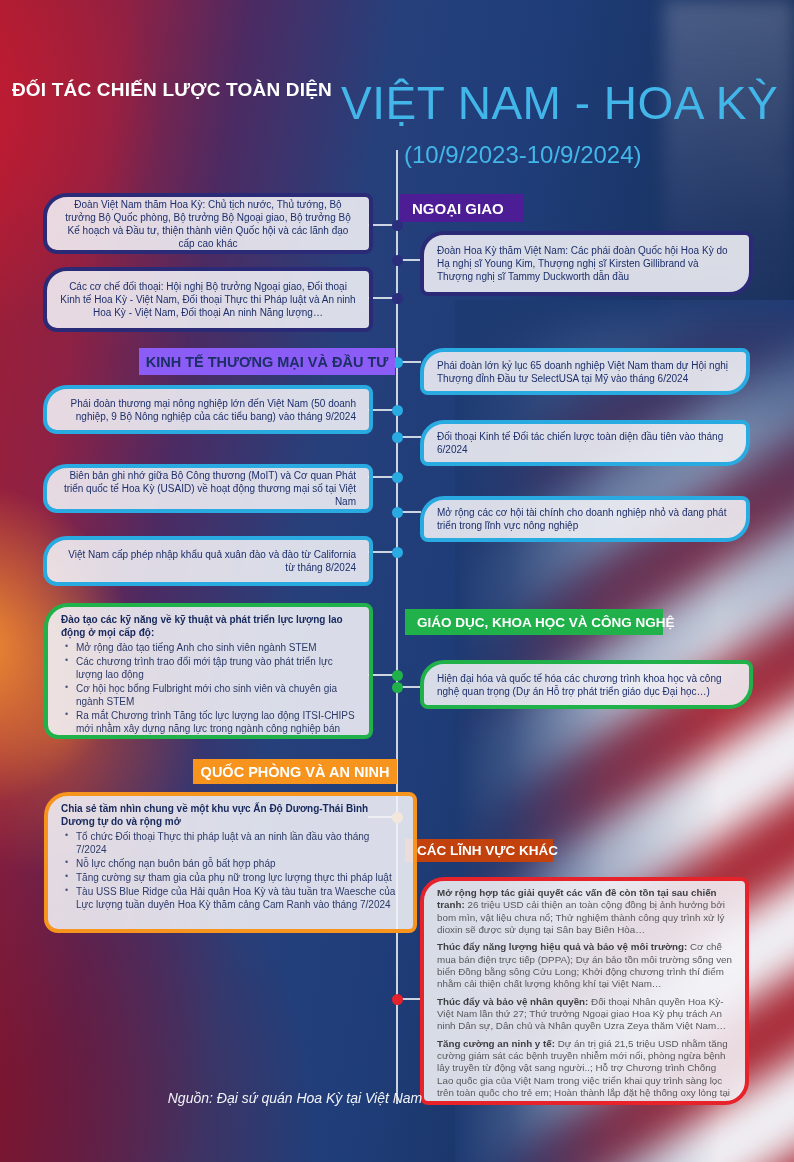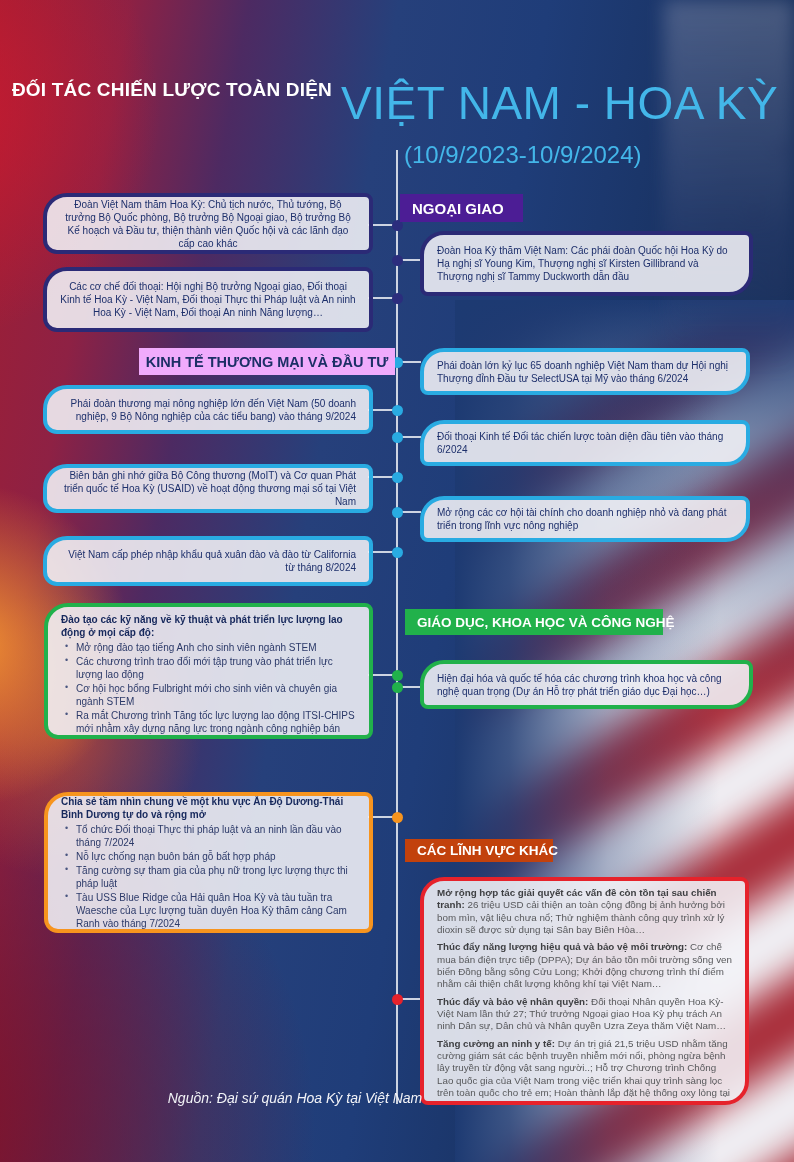--- a/index.html
+++ b/index.html
@@ -43,21 +43,21 @@
   .kicker{position:absolute;right:462px;top:80px;width:330px;text-align:right;color:#fff;
     font-weight:bold;font-size:19px;line-height:1.08;letter-spacing:.2px;}
   .main-title{position:absolute;left:341px;top:76px;width:440px;color:#43b6e9;
     font-size:46px;font-weight:400;letter-spacing:.5px;white-space:nowrap;}
   .date-range{position:absolute;left:404px;top:141px;color:#43b6e9;font-size:24px;font-weight:400;}
 
   
   .sec-header{position:absolute;display:flex;align-items:center;box-sizing:border-box;
     font-weight:bold;color:#fff;padding:0 12px;white-space:nowrap;}
   .h1{left:400px;top:194px;width:123px;height:28px;background:#4c1d95;font-size:15px;}
-  .h2{left:139px;top:348px;width:256px;height:27px;background:#f0abfc;color:#1c2f66;font-size:14.5px;justify-content:center;}
+  .h2{left:139px;top:348px;width:256px;height:27px;background:#8b5cf6;color:#1c2f66;font-size:14.5px;justify-content:center;}
   .h3{left:405px;top:609px;width:258px;height:26px;background:#21b14b;font-size:13.5px;}
   .h4{left:193px;top:759px;width:204px;height:25px;background:#f7941e;font-size:14.5px;justify-content:center;}
   .h5{left:405px;top:839px;width:148px;height:23px;background:#c2410c;font-size:13.5px;}
 
   
   .card{position:absolute;box-sizing:border-box;border:4px solid;display:flex;align-items:center;
     background:rgba(243,242,247,.88);color:#1d2f6b;font-size:10px;line-height:1.3;
     padding:6px 13px;overflow:hidden;}
   .card.Lside{border-radius:24px 8px 8px 14px;}
   .card.Rside{border-radius:24px 8px 24px 8px;}
@@ -71,21 +71,21 @@
   .s1-l2{left:43px;top:267px;width:330px;height:65px;}
   .s1-r1{left:420px;top:231px;width:333px;height:65px;}
   .s2-l1{left:43px;top:385px;width:330px;height:49px;}
   .s2-l2{left:43px;top:464px;width:330px;height:49px;}
   .s2-l3{left:43px;top:536px;width:330px;height:50px;}
   .s2-r1{left:420px;top:348px;width:330px;height:47px;}
   .s2-r2{left:420px;top:420px;width:330px;height:46px;}
   .s2-r3{left:420px;top:496px;width:330px;height:46px;}
   .s3-l1{left:44px;top:603px;width:329px;height:136px;align-items:flex-start;}
   .s3-r1{left:420px;top:660px;width:333px;height:49px;}
-  .s4-l1{left:44px;top:792px;width:329px;height:141px;align-items:center;}
+  .s4-l1{left:44px;top:792px;width:373px;height:141px;align-items:flex-start;}
   .s5-r1{left:420px;top:877px;width:329px;height:228px;align-items:flex-start;font-size:9.8px;line-height:1.26;}
 
   .card .heading{font-weight:bold;color:#16285c;margin:0 0 2px 0;}
   .card ul{margin:1px 0 0 0;padding:0 0 0 15px;list-style:none;color:#2c3a69;}
   .card li{position:relative;margin:0 0 1px 0;}
   .card li::before{content:"•";position:absolute;left:-11px;top:0;color:#4a5680;font-size:9px;}
 
   .s5-r1 p{margin:0 0 5px 0;color:#57585b;}
   .s5-r1 p:last-child{margin-bottom:0;}
   .s5-r1 .lead{font-weight:bold;color:#3e3f42;}
@@ -139,20 +139,21 @@
   <div class="node c-cyan" style="top:507px"></div>
   <div class="node c-cyan" style="top:547px"></div>
   <div class="node c-green" style="top:670px"></div>
   <div class="node c-green" style="top:682px"></div>
   <div class="node c-orange" style="top:812px"></div>
   <div class="node c-red" style="top:994px"></div>
 
   <div class="sec-header h1">NGOẠI GIAO</div>
   <div class="sec-header h2">KINH TẾ THƯƠNG MẠI VÀ ĐẦU TƯ</div>
   <div class="sec-header h3">GIÁO DỤC, KHOA HỌC VÀ CÔNG NGHỆ</div>
+  <div class="sec-header h4">QUỐC PHÒNG VÀ AN NINH</div>
   <div class="sec-header h5">CÁC LĨNH VỰC KHÁC</div>
 
   <div class="card Lside b-navy t-center s1-l1">
     <div>Đoàn Việt Nam thăm Hoa Kỳ: Chủ tịch nước, Thủ tướng, Bộ trưởng Bộ Quốc phòng, Bộ trưởng Bộ Ngoại giao, Bộ trưởng Bộ Kế hoạch và Đầu tư, thiện thành viên Quốc hội và các lãnh đạo cấp cao khác</div>
   </div>
   <div class="card Lside b-navy t-center s1-l2">
     <div>Các cơ chế đối thoại: Hội nghị Bộ trưởng Ngoại giao, Đối thoại Kinh tế Hoa Kỳ - Việt Nam, Đối thoại Thực thi Pháp luật và An ninh Hoa Kỳ - Việt Nam, Đối thoại An ninh Năng lượng…</div>
   </div>
   <div class="card Rside b-navy s1-r1">
     <div>Đoàn Hoa Kỳ thăm Việt Nam: Các phái đoàn Quốc hội Hoa Kỳ do Hạ nghị sĩ Young Kim, Thượng nghị sĩ Kirsten Gillibrand và Thượng nghị sĩ Tammy Duckworth dẫn đầu</div>

